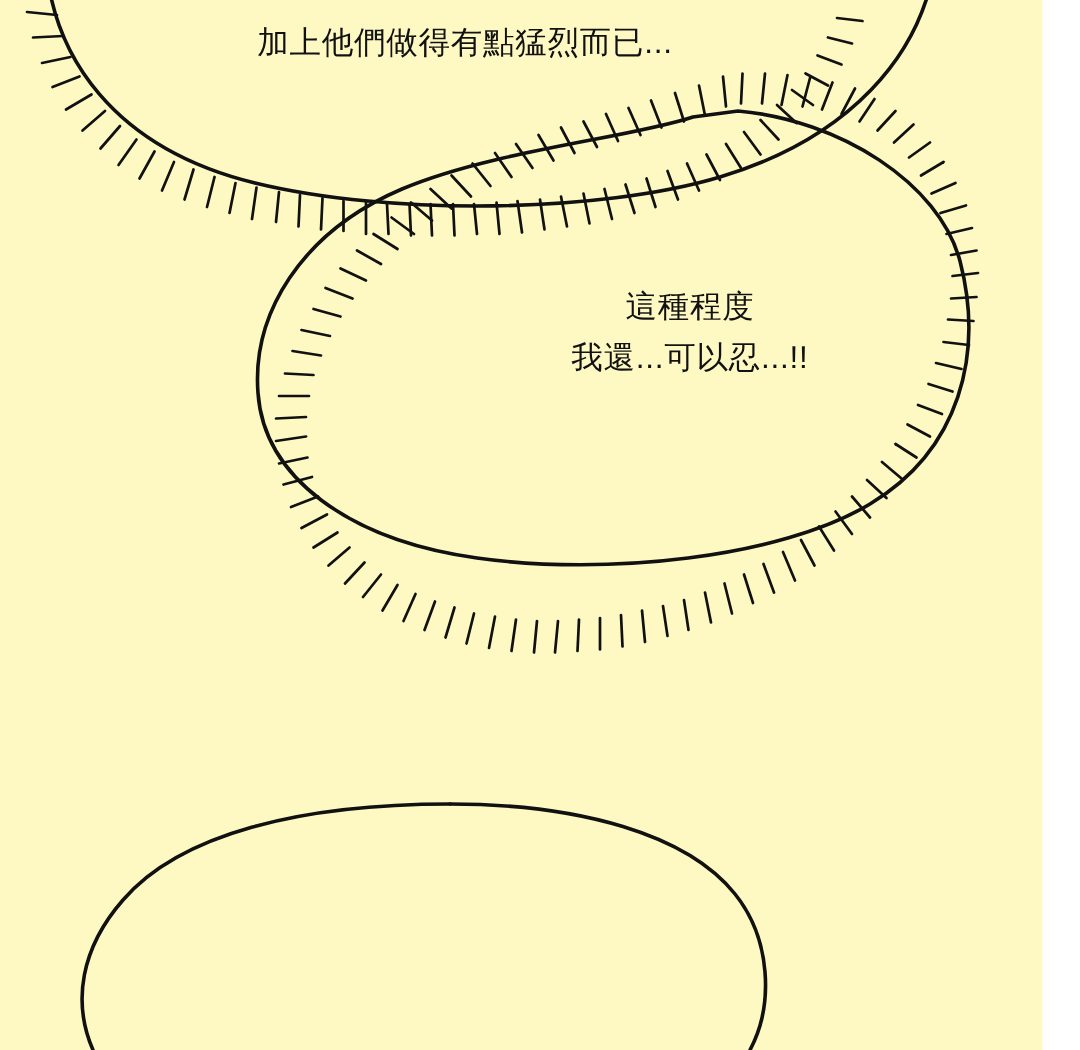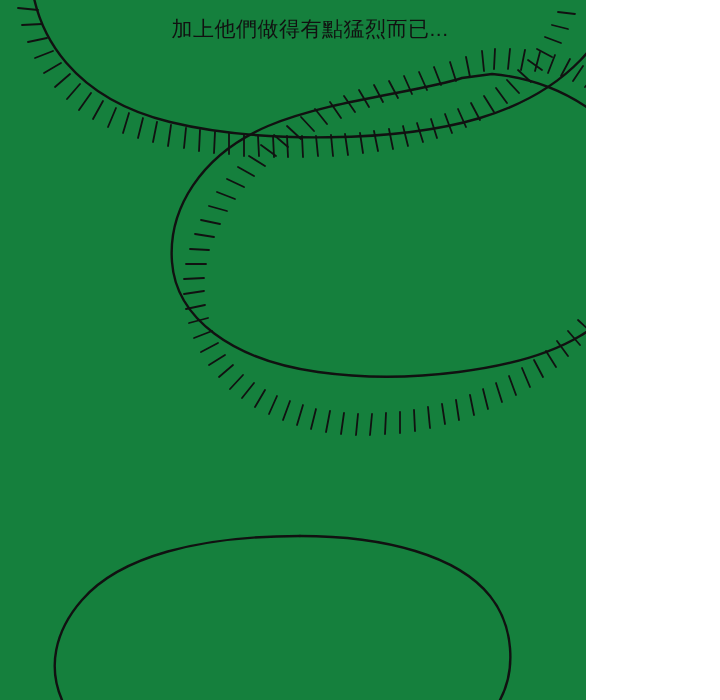--- a/index.html
+++ b/index.html
@@ -2,23 +2,23 @@
 <html><head>
 <meta charset="utf-8">
 <style>
   html, body {
     margin: 0;
     padding: 0;
     background: #ffffff;
   }
   #page {
     position: relative;
-    width: 586px;
+    width: 695px;
     height: 700px;
-    background: #15803d;
+    background: #fef9c3;
     overflow: hidden;
     font-family: "Liberation Sans", sans-serif;
   }
   .bubble-svg {
     position: absolute;
     top: 0;
     left: 0;
     width: 720px;
     height: 700px;
     pointer-events: none;
@@ -220,14 +220,16 @@
                  C 54 632, 48 668, 62 700" stroke-width="2.4"></path>
         <path d="M 300 536
                  C 386 536, 458 556, 490 596
                  C 514 626, 516 670, 500 700" stroke-width="2.4"></path>
       </g>
 
     </g>
   </svg>
 
   <div class="bubble-text" id="text-top">加上他們做得有點猛烈而已...</div>
+  <div class="bubble-text" id="text-mid">這種程度
+我還...可以忍...!!</div>
 
 </div>
 
 </body></html>

